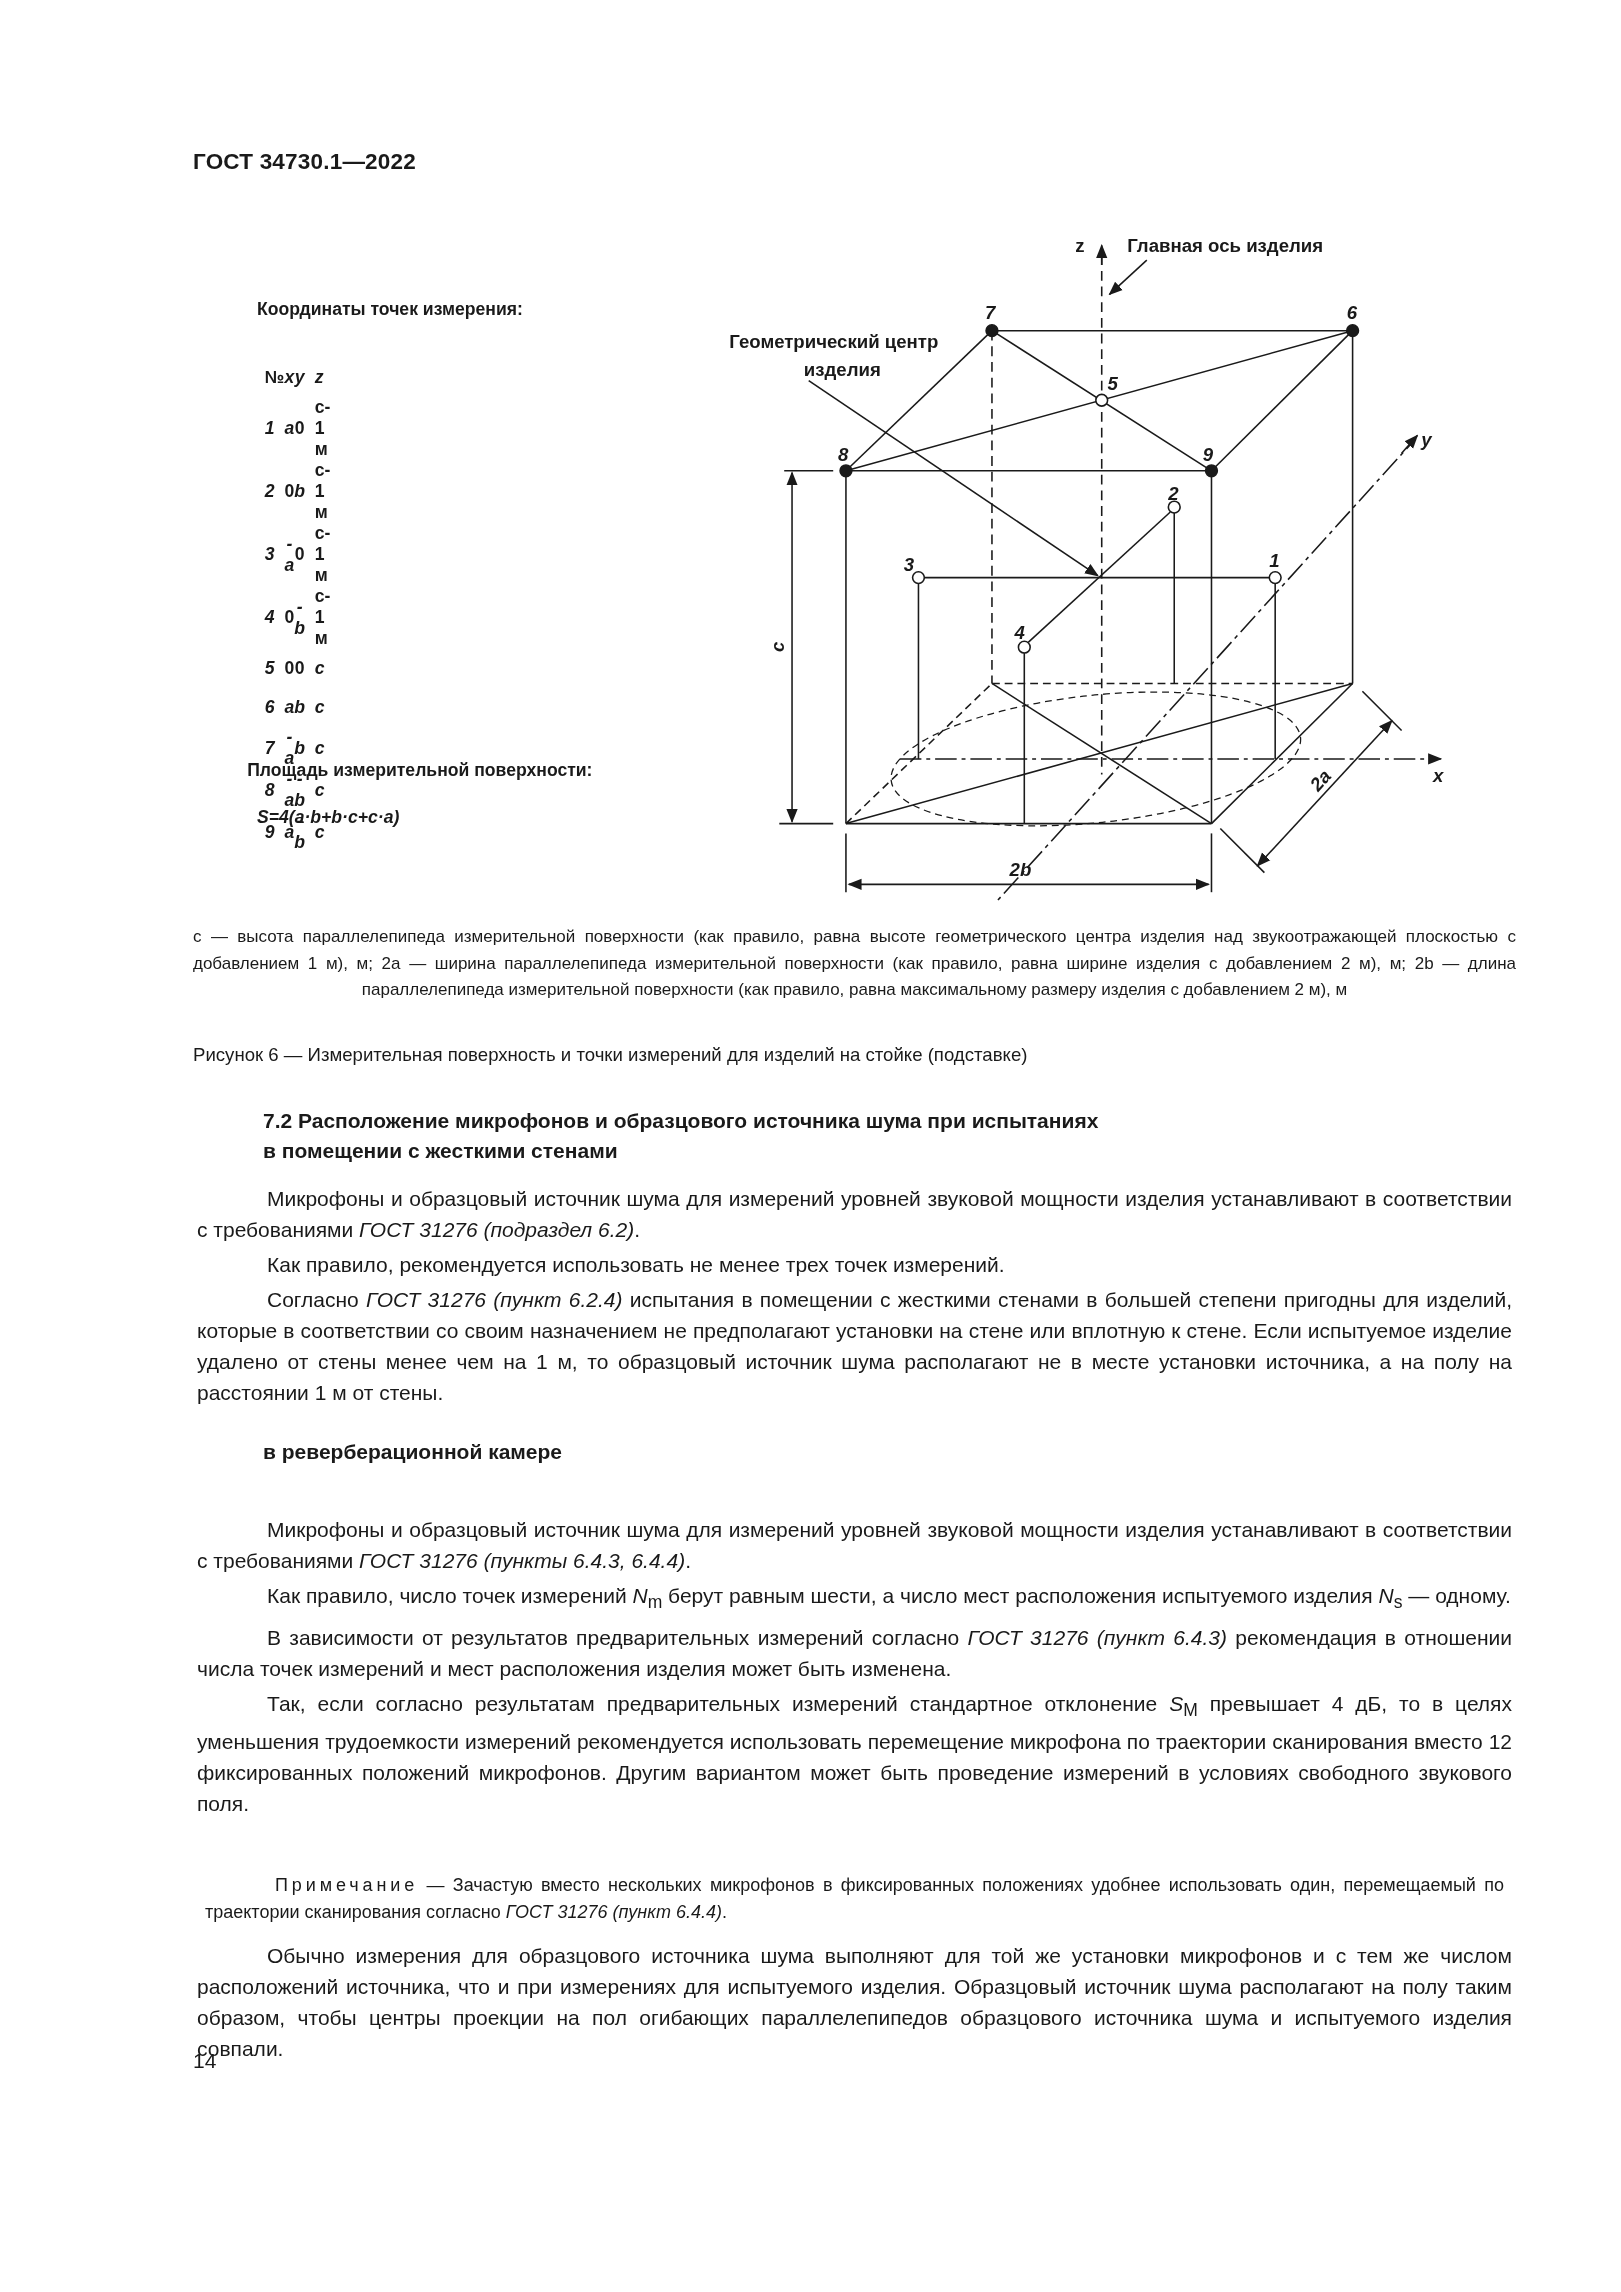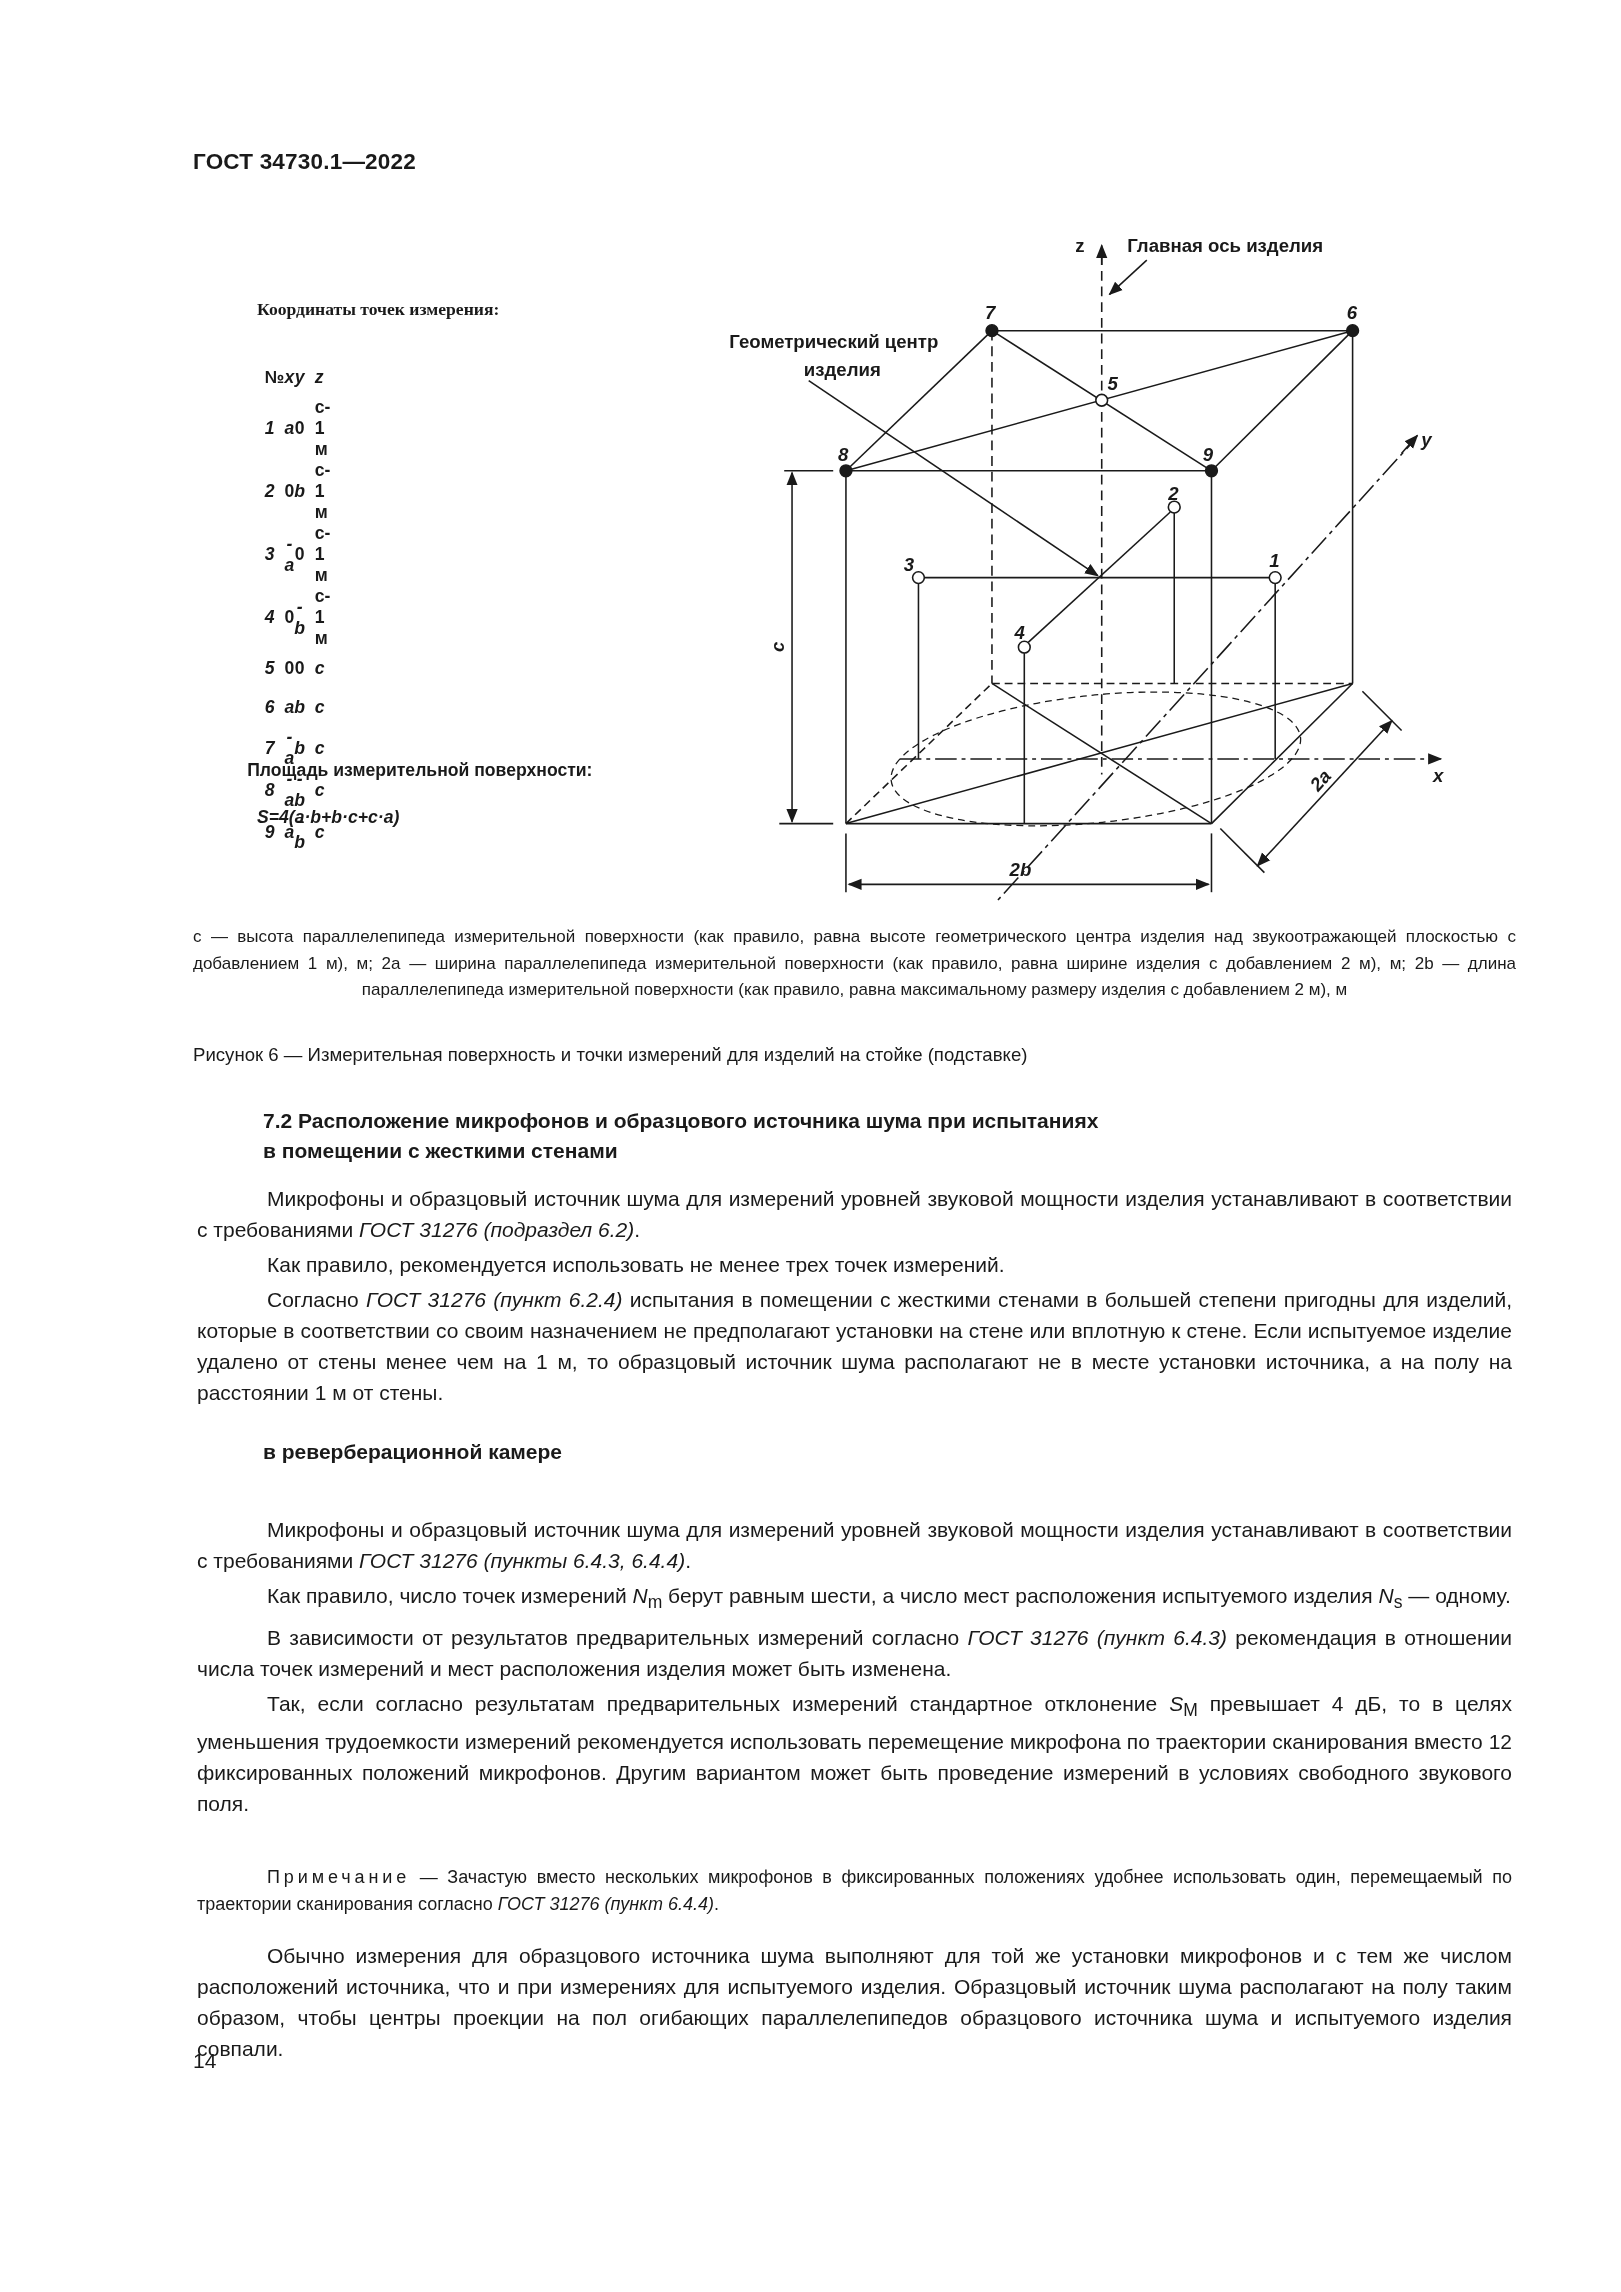--- a/index.html
+++ b/index.html
@@ -1,41 +1,41 @@
 <!DOCTYPE html>
 <html><head>
 <meta charset="utf-8">
 <style>
   html, body { margin: 0; padding: 0; background: #ffffff; }
   body { width: 1621px; height: 2293px; position: relative; color: #1a1a1a;
          font-family: "Liberation Sans", "DejaVu Sans", sans-serif; }
   .doc-header { position: absolute; left: 193px; top: 149px; font-size: 22.5px; font-weight: bold; letter-spacing: 0.2px; }
   .coords { position: absolute; left: 257px; top: 299px; font-size: 17.6px; font-weight: bold; }
-  .coords-title { position: absolute; left: 0; top: 0; white-space: nowrap; font-family: Liberation Serif, serif; }
+  .coords-title { position: absolute; left: 0; top: 0; white-space: nowrap; }
   .coord-table { position: absolute; left: 0; top: 59px; border-collapse: collapse; }
   .coord-table td, .coord-table th { height: 39px; padding: 0; font-weight: bold; text-align: left; vertical-align: middle; }
   .coord-table .c-no { width: 86px; padding-left: 7.8px; }
   .coord-table .c-x { width: 78px; }
   .coord-table .c-y { width: 76px; }
   .coord-table .c-z { width: 98px; }
   .coord-table td.i { font-style: italic; }
   .c-x, .c-y { text-align: center !important; }
   .area-title { position: absolute; left: -9.8px; top: 461px; white-space: nowrap; }
   .area-formula { position: absolute; left: 0; top: 508px; white-space: nowrap; }
   .area-formula i { font-style: italic; }
   svg.diagram { position: absolute; left: 686px; top: 216px; }
   .diag-label { font-family: "Liberation Sans", sans-serif; font-weight: bold; fill: #1a1a1a; }
   .figure-note { position: absolute; left: 193px; top: 924px; width: 1323px; font-size: 17px; line-height: 26.5px; text-align: justify; text-align-last: center; }
   .figure-caption { position: absolute; left: 193px; top: 1044px; width: 1323px; text-align: left; font-size: 18.6px; }
   .section-heading { position: absolute; left: 263px; font-size: 21px; font-weight: bold; line-height: 30px; }
   .body-text { position: absolute; left: 193px; width: 1323px; font-size: 21px; line-height: 31px; text-align: justify; }
   .body-text p { margin: 4px; text-indent: 70px; }
   .body-text i { font-style: italic; }
   .note { position: absolute; left: 193px; width: 1323px; font-size: 18px; line-height: 27.4px; text-align: justify; }
-  .note p { margin: 4px; text-indent: 70px; }
+  .note p { margin: 12px; text-indent: 70px; }
   .note .spaced { letter-spacing: 3.9px; }
   .note i { font-style: italic; }
   .page-number { position: absolute; left: 193px; top: 2049px; font-size: 21px; }
 </style>
 </head>
 <body>
 
 <div class="doc-header">ГОСТ 34730.1—2022</div>
 
 <div class="coords">

